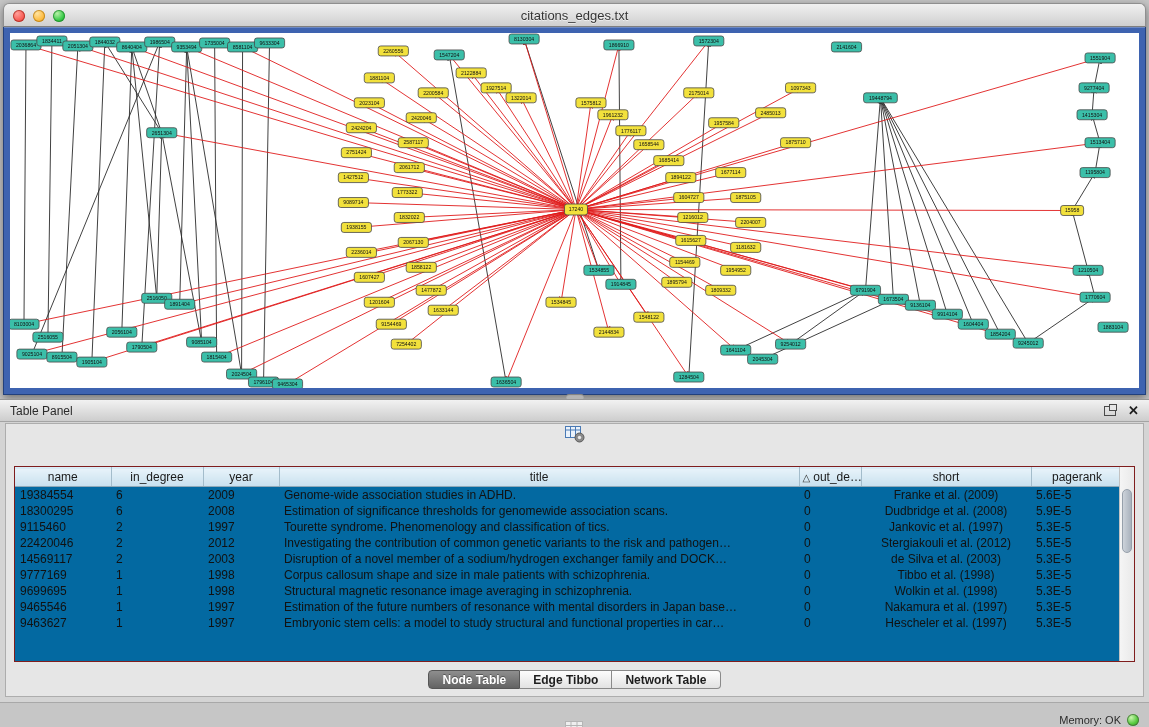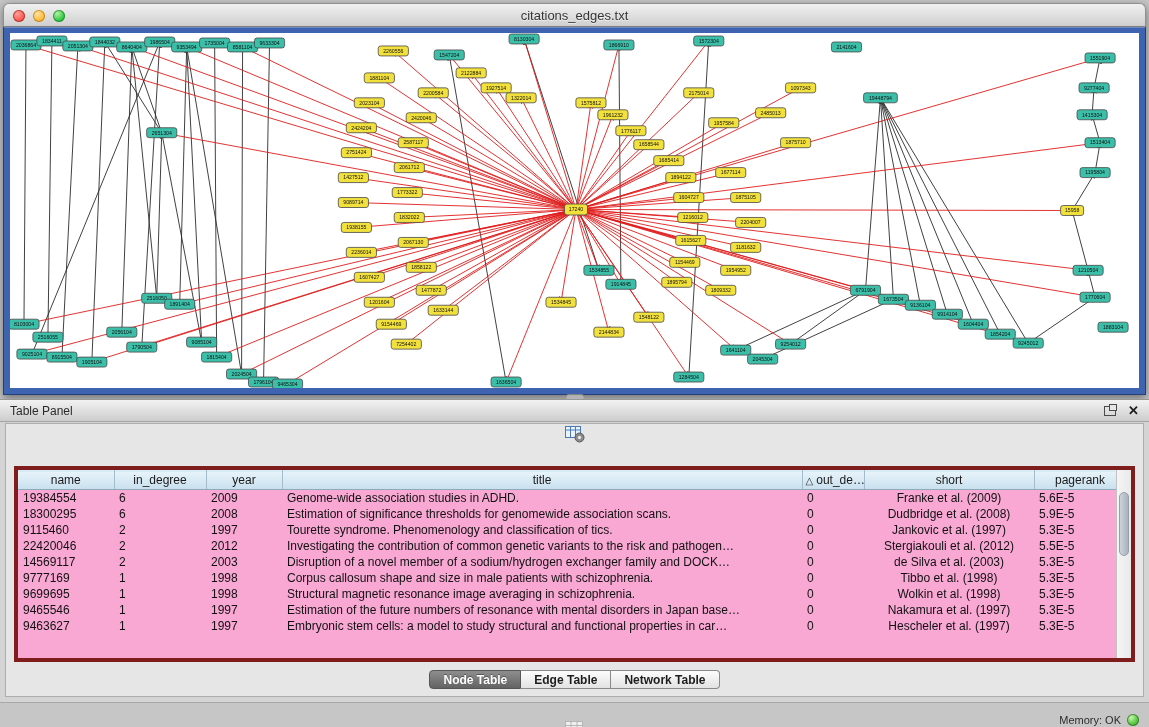--- a/index.html
+++ b/index.html
@@ -74,21 +74,21 @@
     background:linear-gradient(#ffffff,#f1f1f1);
     display:flex; align-items:center; padding:0 4px 0 10px; font-size:13px; color:#1c1c1c;
     box-shadow:0 1px 0 rgba(255,255,255,.7);
   }
   .combo-arrows { margin-left:auto; display:flex; flex-direction:column; gap:2px; padding-right:2px; }
   .combo-arrows .up    { width:0; height:0; border-left:4px solid transparent; border-right:4px solid transparent; border-bottom:5px solid #555; }
   .combo-arrows .down  { width:0; height:0; border-left:4px solid transparent; border-right:4px solid transparent; border-top:5px solid #555; }
 
   .table-wrap {
     position:absolute; top:42px; left:8px; right:8px; bottom:34px;
-    background:#f9a8d4; border:4px solid #7f1d1d; overflow:hidden;
+    background:#0369a1; border:1px solid #7f1d1d; overflow:hidden;
   }
   table.data { border-collapse:collapse; table-layout:fixed; width:calc(100% - 15px); }
   table.data th {
     height:19px; font-weight:normal; font-size:12px; color:#1a1a1a; text-align:center;
     background:linear-gradient(#e8f3fa,#c8e0ee);
     border-right:1px solid #a3bccb; border-bottom:1px solid #8fa9b9; border-top:1px solid #d9ecf7;
     white-space:nowrap; overflow:hidden; padding:0 3px;
   }
   table.data th .sort { font-size:10px; margin-right:3px; color:#333; }
   table.data td {
@@ -887,21 +887,21 @@
             </tr>
           </tbody>
       </table>
       <div class="vscroll">
         <div class="thumb"></div>
       </div>
     </div>
 
     <div class="tabs" id="tabs">
         <div class="tab active">Node Table</div>
-        <div class="tab">Edge Table</div>
+        <div class="tab">Edge Tibbo</div>
         <div class="tab">Network Table</div>
       </div>
   </div>
 </div>
 
 <div class="status-bar">
   <span class="mem">Memory: OK</span>
   <span class="mem-dot"></span>
 </div>
 

